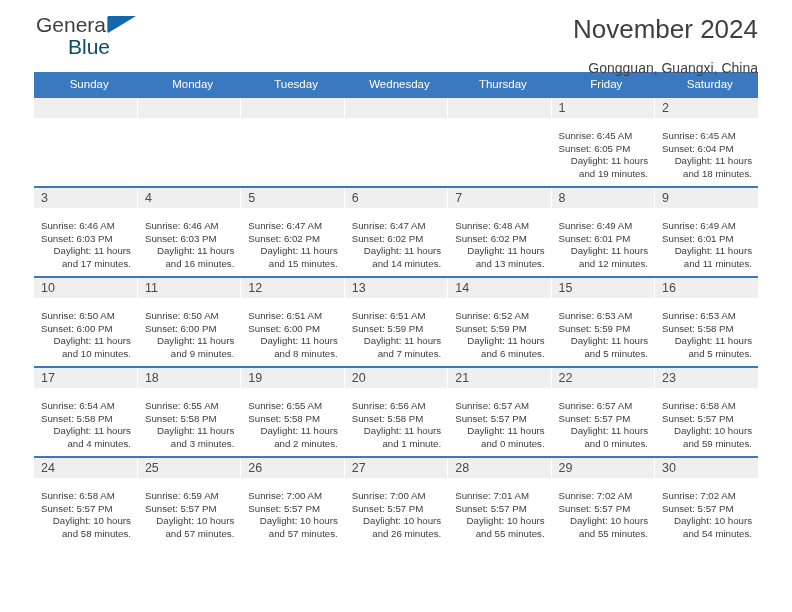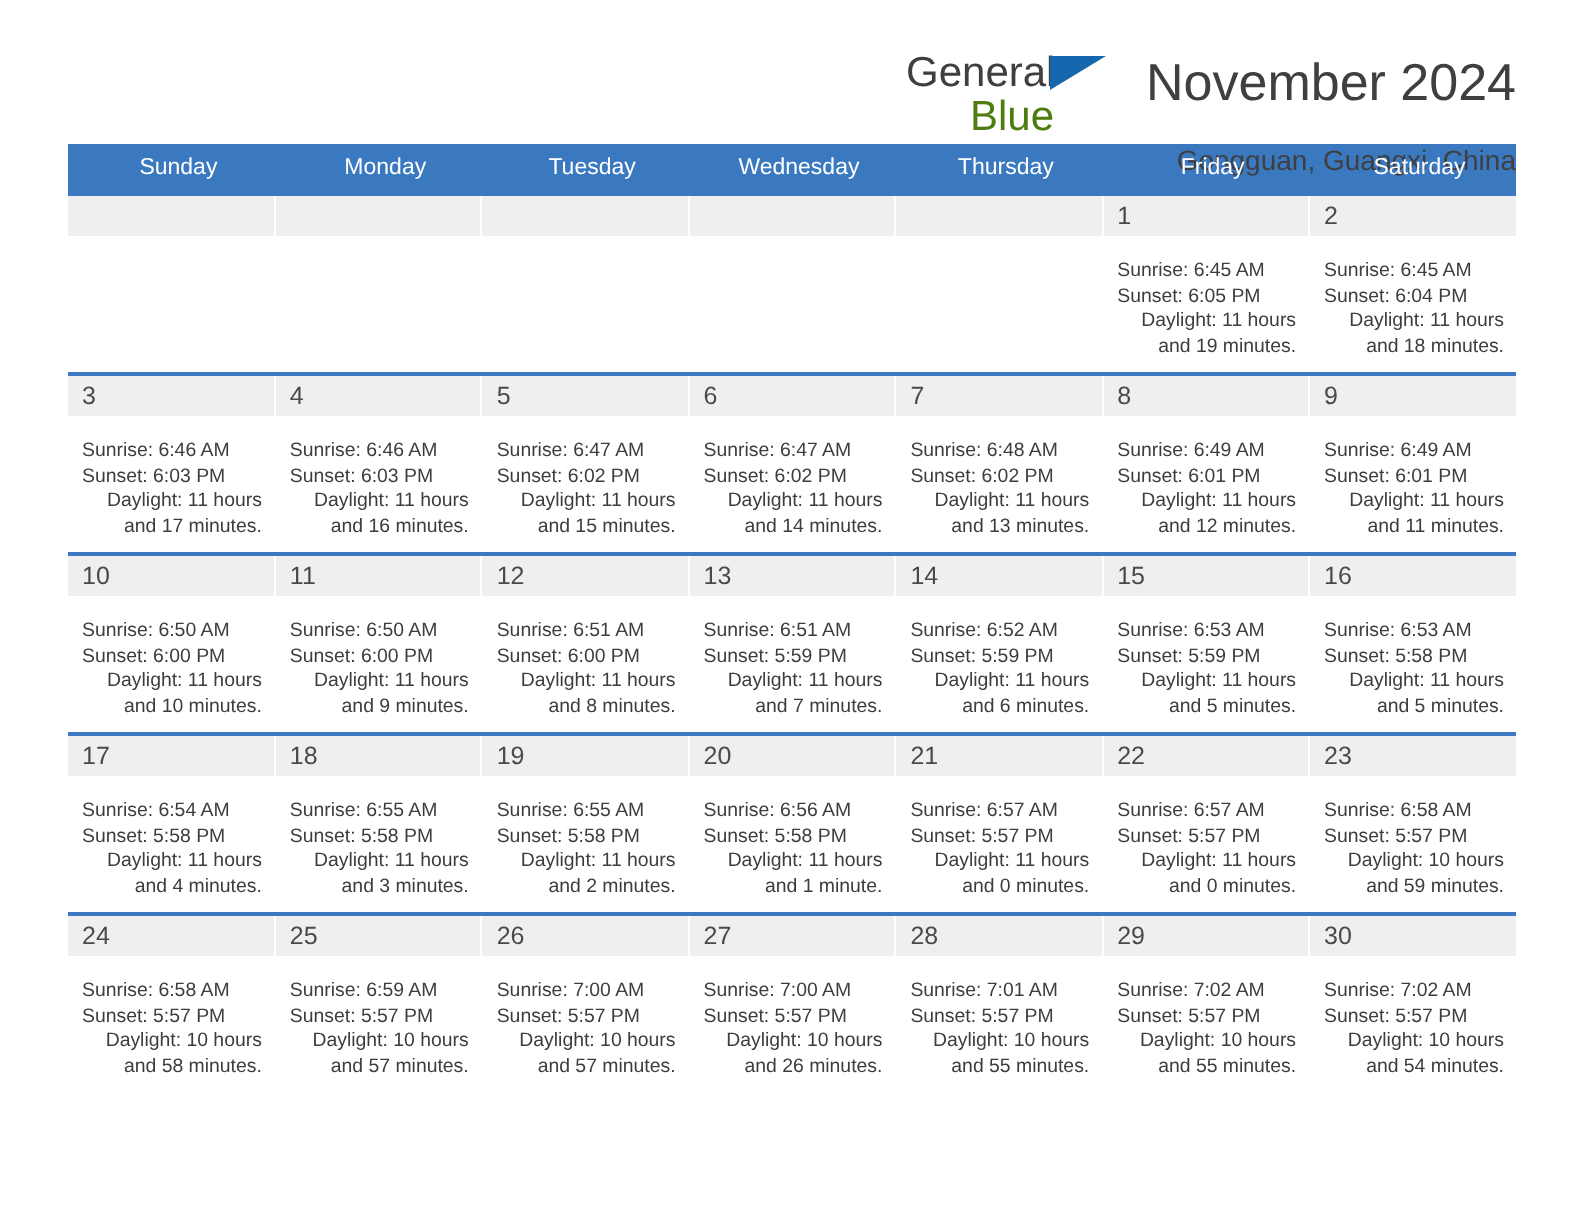--- a/index.html
+++ b/index.html
@@ -19,40 +19,40 @@
     width: 792px;
     height: 612px;
     box-sizing: border-box;
     padding: 0 34px;
   }
 
   
   .topbar {
     display: flex;
     align-items: flex-start;
-    justify-content: flex-end;
-    padding-top: 26px;
+    justify-content: space-between;
+    padding-top: 14px;
     height: 72px;
     box-sizing: border-box;
   }
   .logo {
     position: relative;
     width: 120px;
     padding-left: 2px;
   }
   .logo-line1 {
     font-size: 21px;
     color: #3f3f3f;
     letter-spacing: 0px;
     line-height: 22px;
     font-weight: 400;
   }
   .logo-line2 {
     font-size: 21px;
-    color: #4d7c0f;
+    color: #0c4a6e;
     line-height: 21px;
     padding-left: 32px;
     font-weight: 400;
   }
   .logo-tri {
     position: absolute;
     left: 74px;
     top: 2px;
     width: 0;
     height: 0;

